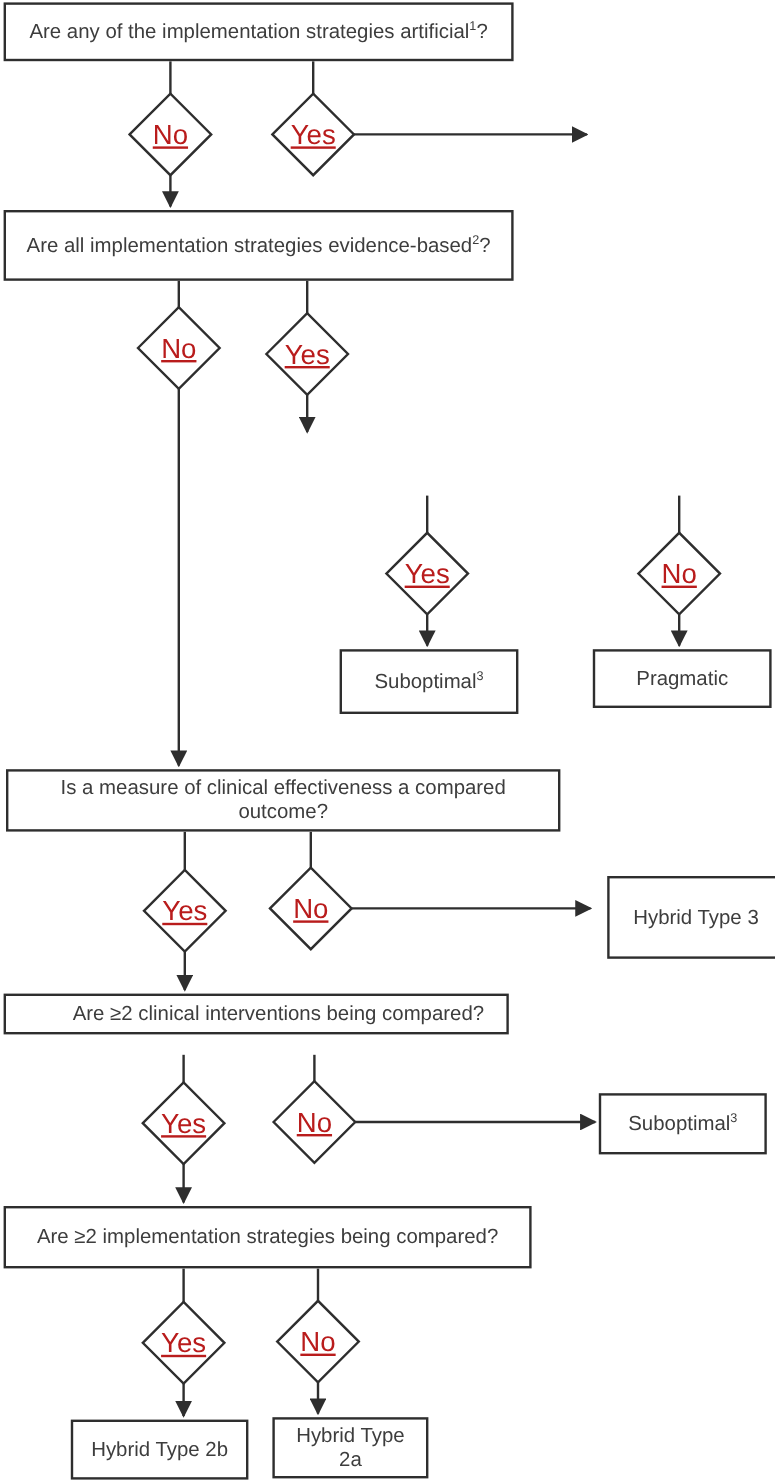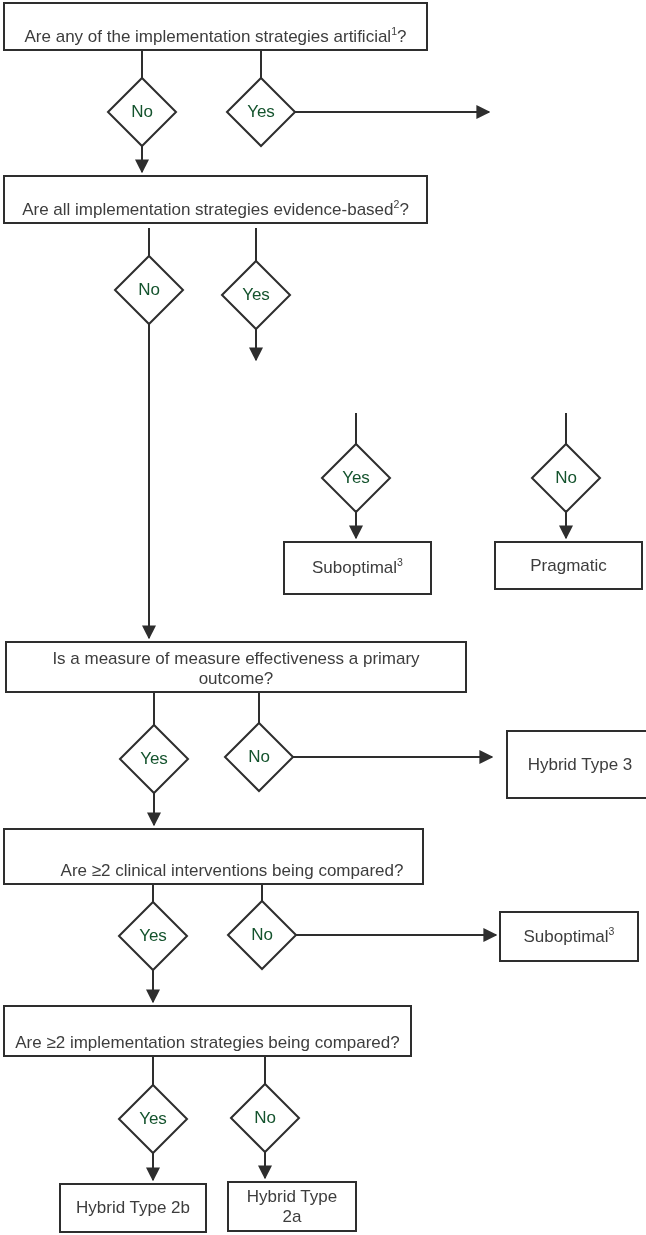--- a/index.html
+++ b/index.html
@@ -21,30 +21,31 @@
     box-sizing: border-box;
     border: 2px solid #2e2e2e;
     background: #ffffff;
     display: flex;
     align-items: center;
     justify-content: center;
     text-align: center;
     color: #3d3d3d;
     padding: 2px 6px;
   }
-  .question { font-size: 17px; align-items: flex-end; }
+  .question { font-size: 17px; }
   .outcome  { font-size: 17px; }
   .dlabel {
     position: absolute;
     width: 68px; height: 68px;
     display: flex;
     align-items: center;
     justify-content: center;
-    font-size: 17px;
-    color: #14532d;
+    font-size: 23px;
+    color: #b91c1c;
+    text-decoration: underline;
   }
   sup { font-size: 0.62em; line-height: 0; }
 </style>
 </head>
 <body>
 
 <div id="stage">
 
   <svg id="connector-layer" viewBox="0 0 646 1235" xmlns="http://www.w3.org/2000/svg">
     <defs>
@@ -115,34 +116,34 @@
 
       <polygon points="119,1119 153,1085 187,1119 153,1153"></polygon>
       <polygon points="231,1118 265,1084 299,1118 265,1152"></polygon>
     </g>
   </svg>
 
   <div class="box question" style="left:3px; top:2px; width:425px; height:49px;">
     <span><span>Are any of the implementation strategies artificial</span><sup>1</sup><span>?</span></span>
   </div>
 
-  <div class="box question" style="left:3px; top:175px; width:425px; height:49px;">
+  <div class="box question" style="left:3px; top:175px; width:425px; height:59px;">
     <span><span>Are all implementation strategies evidence-based</span><sup>2</sup><span>?</span></span>
   </div>
 
 
   <div class="box question" style="left:5px; top:641px; width:462px; height:52px;">
-    <span>Is a measure of measure effectiveness a primary outcome?</span>
+    <span>Is a measure of clinical effectiveness a compared outcome?</span>
   </div>
 
-  <div class="box question" style="left:3px; top:828px; width:421px; height:57px;padding-left:43px;">
+  <div class="box question" style="left:3px; top:828px; width:421px; height:34px;padding-left:43px;">
     <span>Are ≥2 clinical interventions being compared?</span>
   </div>
 
-  <div class="box question" style="left:3px; top:1005px; width:409px; height:52px;">
+  <div class="box question" style="left:3px; top:1005px; width:440px; height:52px;">
     <span>Are ≥2 implementation strategies being compared?</span>
   </div>
 
 
   <div class="box outcome" style="left:283px; top:541px; width:149px; height:54px;">
     <span><span>Suboptimal</span><sup>3</sup></span>
   </div>
 
   <div class="box outcome" style="left:494px; top:541px; width:149px; height:49px;">
     <span>Pragmatic</span>

